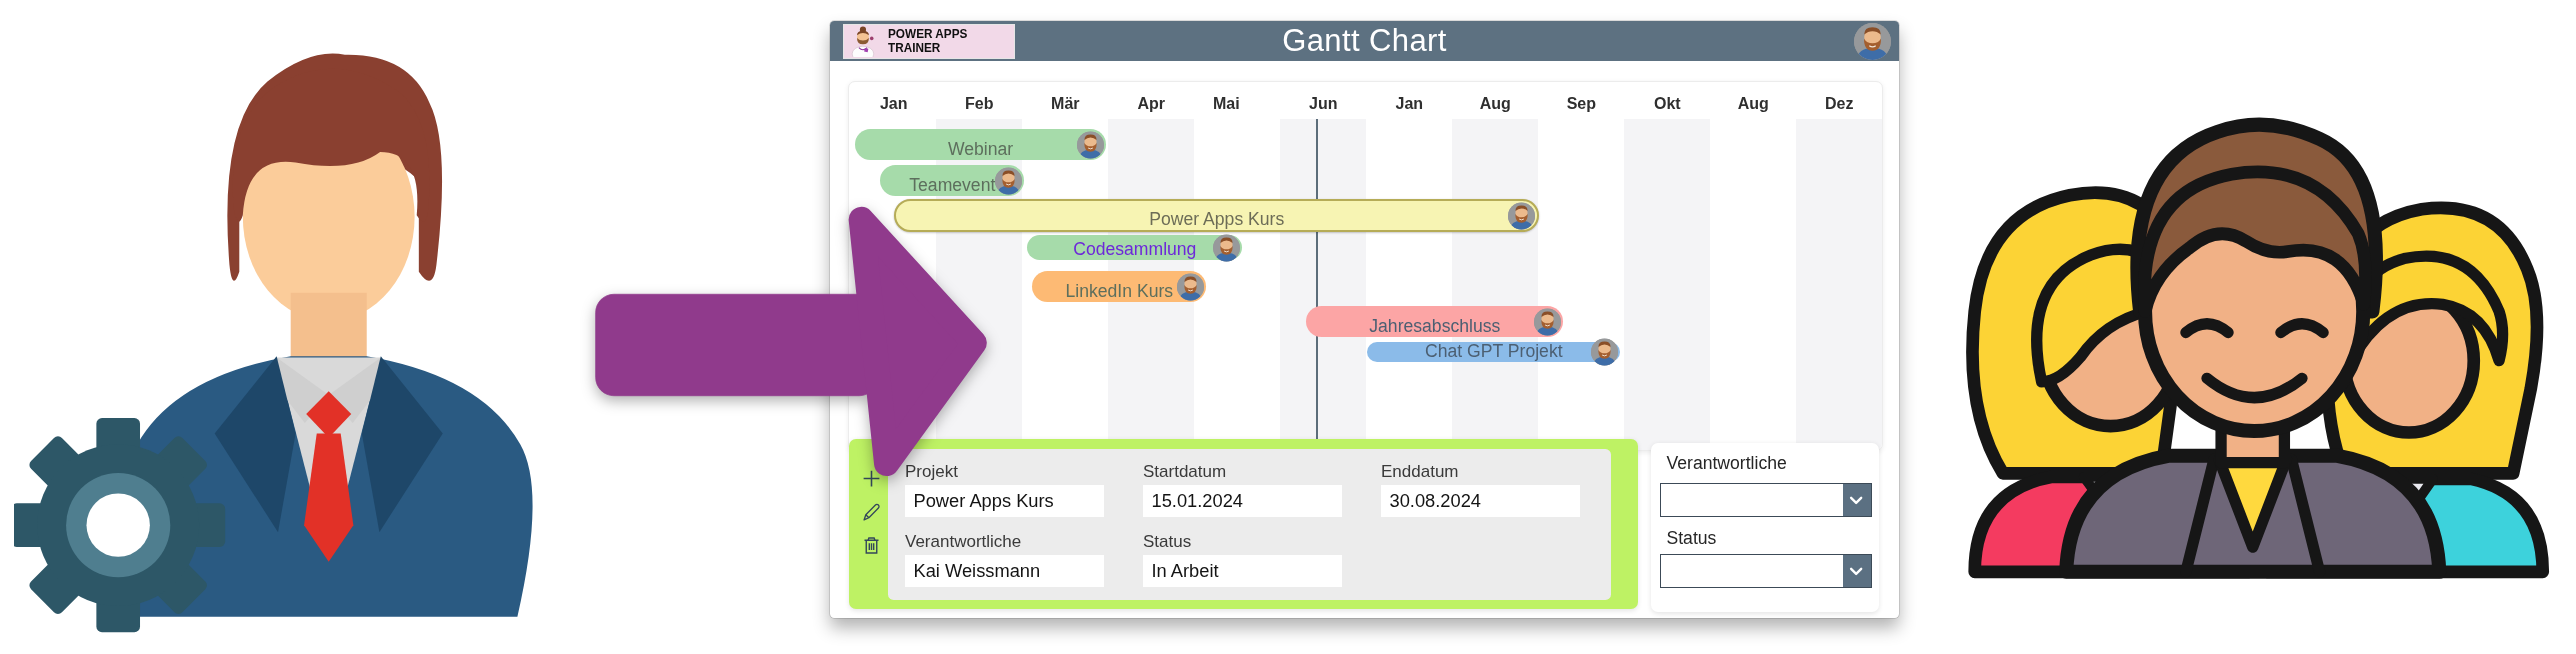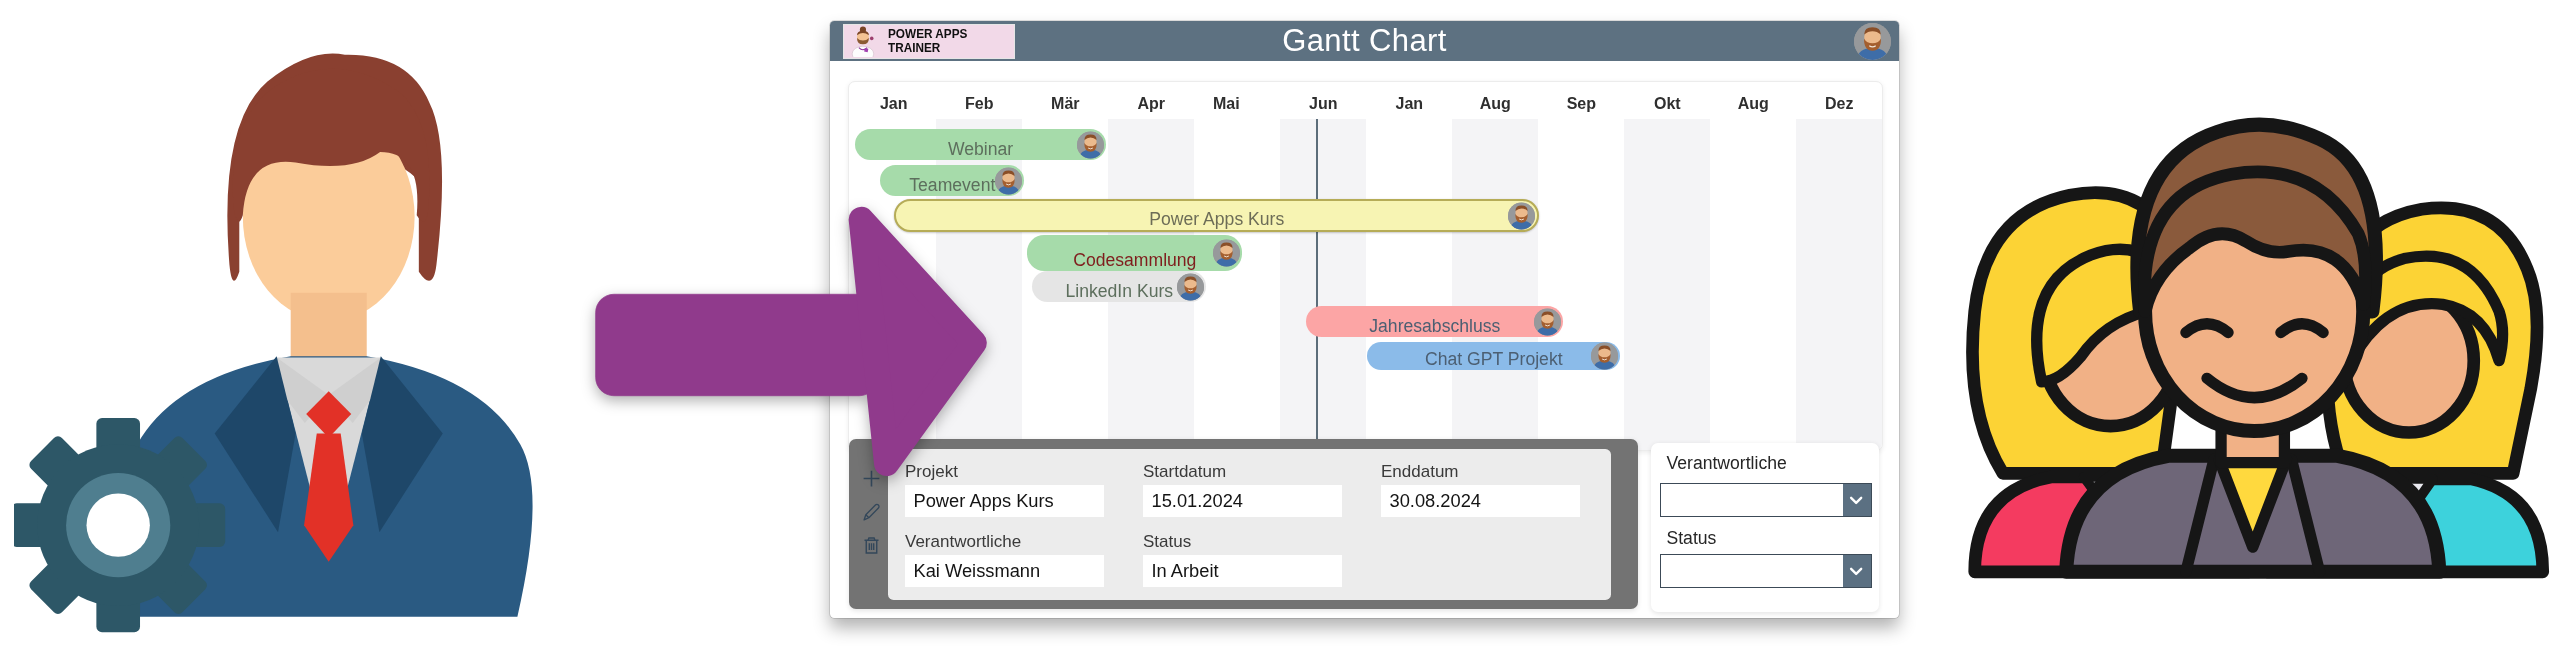--- a/index.html
+++ b/index.html
@@ -28,21 +28,21 @@
                font-size:16px;font-weight:700;color:#2f2f2f;}
   .month-stripe{position:absolute;top:37px;bottom:0;}
   #today-line{position:absolute;top:37px;bottom:0;width:2.1px;}
   .gantt-bar{position:absolute;height:31px;border-radius:17px;display:flex;align-items:flex-end;
              justify-content:center;font-size:17.6px;box-sizing:border-box;}
   .gantt-bar .bar-avatar{position:absolute;right:2.1px;top:50%;transform:translateY(-50%);
              width:27px;height:27px;border-radius:50%;overflow:hidden;background:#97999b;}
   .gantt-bar.sel{box-shadow:0 0.7px 2.1px rgba(0,0,0,.25);}
 
   
-  #detail-card{position:absolute;left:19px;top:418px;width:789px;height:170px;background:#737373;
+  #detail-card{position:absolute;left:19px;top:418px;width:789px;height:170px;background:#bef264;
                border-radius:7px;box-shadow:0 1.4px 5.6px rgba(0,0,0,.10);}
   #action-col{position:absolute;left:7px;top:28px;width:31px;display:flex;flex-direction:column;
               align-items:center;gap:11.3px;}
   .tool-btn{width:22.5px;height:22.5px;display:flex;align-items:center;justify-content:center;cursor:pointer;}
   .tool-btn svg{width:21px;height:21px;}
   #gray-panel{position:absolute;left:39px;top:10px;width:723px;height:151px;background:#ececec;border-radius:5.6px;}
   .fld-label{position:absolute;font-size:17px;color:#3a3a3a;}
   .fld-input{position:absolute;height:32px;background:#fff;border:0;font-size:18.3px;color:#141414;
              padding:0 8.5px;box-sizing:border-box;width:199px;font-family:inherit;}
 
@@ -197,34 +197,34 @@
               <svg viewBox="0 0 40 40">
                 <rect width="40" height="40" fill="#97999b"></rect>
                 <path d="M3 42 Q3 27 20 27 Q37 27 37 42 Z" fill="#3e6da8"></path>
                 <ellipse cx="20" cy="15" rx="9" ry="9.8" fill="#ecba8c"></ellipse>
                 <path d="M10.8 17 Q10.8 30 20 30 Q29.2 30 29.2 17 Q26 22 20 22 Q14 22 10.8 17 Z" fill="#a45f2f"></path>
                 <path d="M11 12.5 Q11 4.5 20 4.5 Q29 4.5 29 12.5 Q25 8.8 20 8.8 Q15 8.8 11 12.5 Z" fill="#8a4f28"></path>
                 <path d="M16.5 24.5 Q20 27 23.5 24.5" stroke="#f2e6d8" stroke-width="1.4" fill="none"></path>
               </svg>
             </span>
           </div>
-          <div class="gantt-bar" style="left: 178px; width: 215px; top: 153px; height: 36px; background: rgb(166, 219, 170); color: #7f1d1d;">
+          <div class="gantt-bar" style="left: 178px; width: 215px; top: 153px; height: 25px; background: rgb(166, 219, 170); color: #6d28d9;">
             <span>Codesammlung</span>
             <span class="bar-avatar js-avatar">
               <svg viewBox="0 0 40 40">
                 <rect width="40" height="40" fill="#97999b"></rect>
                 <path d="M3 42 Q3 27 20 27 Q37 27 37 42 Z" fill="#3e6da8"></path>
                 <ellipse cx="20" cy="15" rx="9" ry="9.8" fill="#ecba8c"></ellipse>
                 <path d="M10.8 17 Q10.8 30 20 30 Q29.2 30 29.2 17 Q26 22 20 22 Q14 22 10.8 17 Z" fill="#a45f2f"></path>
                 <path d="M11 12.5 Q11 4.5 20 4.5 Q29 4.5 29 12.5 Q25 8.8 20 8.8 Q15 8.8 11 12.5 Z" fill="#8a4f28"></path>
                 <path d="M16.5 24.5 Q20 27 23.5 24.5" stroke="#f2e6d8" stroke-width="1.4" fill="none"></path>
               </svg>
             </span>
           </div>
-          <div class="gantt-bar" style="left: 183px; width: 174px; top: 189px; height: 31px; background: #e5e5e5; color: rgb(93, 111, 93);">
+          <div class="gantt-bar" style="left: 183px; width: 174px; top: 189px; height: 31px; background: #fdba74; color: rgb(93, 111, 93);">
             <span>LinkedIn Kurs</span>
             <span class="bar-avatar js-avatar">
               <svg viewBox="0 0 40 40">
                 <rect width="40" height="40" fill="#97999b"></rect>
                 <path d="M3 42 Q3 27 20 27 Q37 27 37 42 Z" fill="#3e6da8"></path>
                 <ellipse cx="20" cy="15" rx="9" ry="9.8" fill="#ecba8c"></ellipse>
                 <path d="M10.8 17 Q10.8 30 20 30 Q29.2 30 29.2 17 Q26 22 20 22 Q14 22 10.8 17 Z" fill="#a45f2f"></path>
                 <path d="M11 12.5 Q11 4.5 20 4.5 Q29 4.5 29 12.5 Q25 8.8 20 8.8 Q15 8.8 11 12.5 Z" fill="#8a4f28"></path>
                 <path d="M16.5 24.5 Q20 27 23.5 24.5" stroke="#f2e6d8" stroke-width="1.4" fill="none"></path>
               </svg>
@@ -236,21 +236,21 @@
               <svg viewBox="0 0 40 40">
                 <rect width="40" height="40" fill="#97999b"></rect>
                 <path d="M3 42 Q3 27 20 27 Q37 27 37 42 Z" fill="#3e6da8"></path>
                 <ellipse cx="20" cy="15" rx="9" ry="9.8" fill="#ecba8c"></ellipse>
                 <path d="M10.8 17 Q10.8 30 20 30 Q29.2 30 29.2 17 Q26 22 20 22 Q14 22 10.8 17 Z" fill="#a45f2f"></path>
                 <path d="M11 12.5 Q11 4.5 20 4.5 Q29 4.5 29 12.5 Q25 8.8 20 8.8 Q15 8.8 11 12.5 Z" fill="#8a4f28"></path>
                 <path d="M16.5 24.5 Q20 27 23.5 24.5" stroke="#f2e6d8" stroke-width="1.4" fill="none"></path>
               </svg>
             </span>
           </div>
-          <div class="gantt-bar" style="left: 518px; width: 253px; top: 260px; height: 28px; background: rgb(139, 187, 233); color: rgb(76, 95, 114);">
+          <div class="gantt-bar" style="left: 518px; width: 253px; top: 260px; height: 20px; background: rgb(139, 187, 233); color: rgb(76, 95, 114);">
             <span>Chat GPT Projekt</span>
             <span class="bar-avatar js-avatar">
               <svg viewBox="0 0 40 40">
                 <rect width="40" height="40" fill="#97999b"></rect>
                 <path d="M3 42 Q3 27 20 27 Q37 27 37 42 Z" fill="#3e6da8"></path>
                 <ellipse cx="20" cy="15" rx="9" ry="9.8" fill="#ecba8c"></ellipse>
                 <path d="M10.8 17 Q10.8 30 20 30 Q29.2 30 29.2 17 Q26 22 20 22 Q14 22 10.8 17 Z" fill="#a45f2f"></path>
                 <path d="M11 12.5 Q11 4.5 20 4.5 Q29 4.5 29 12.5 Q25 8.8 20 8.8 Q15 8.8 11 12.5 Z" fill="#8a4f28"></path>
                 <path d="M16.5 24.5 Q20 27 23.5 24.5" stroke="#f2e6d8" stroke-width="1.4" fill="none"></path>
               </svg>

